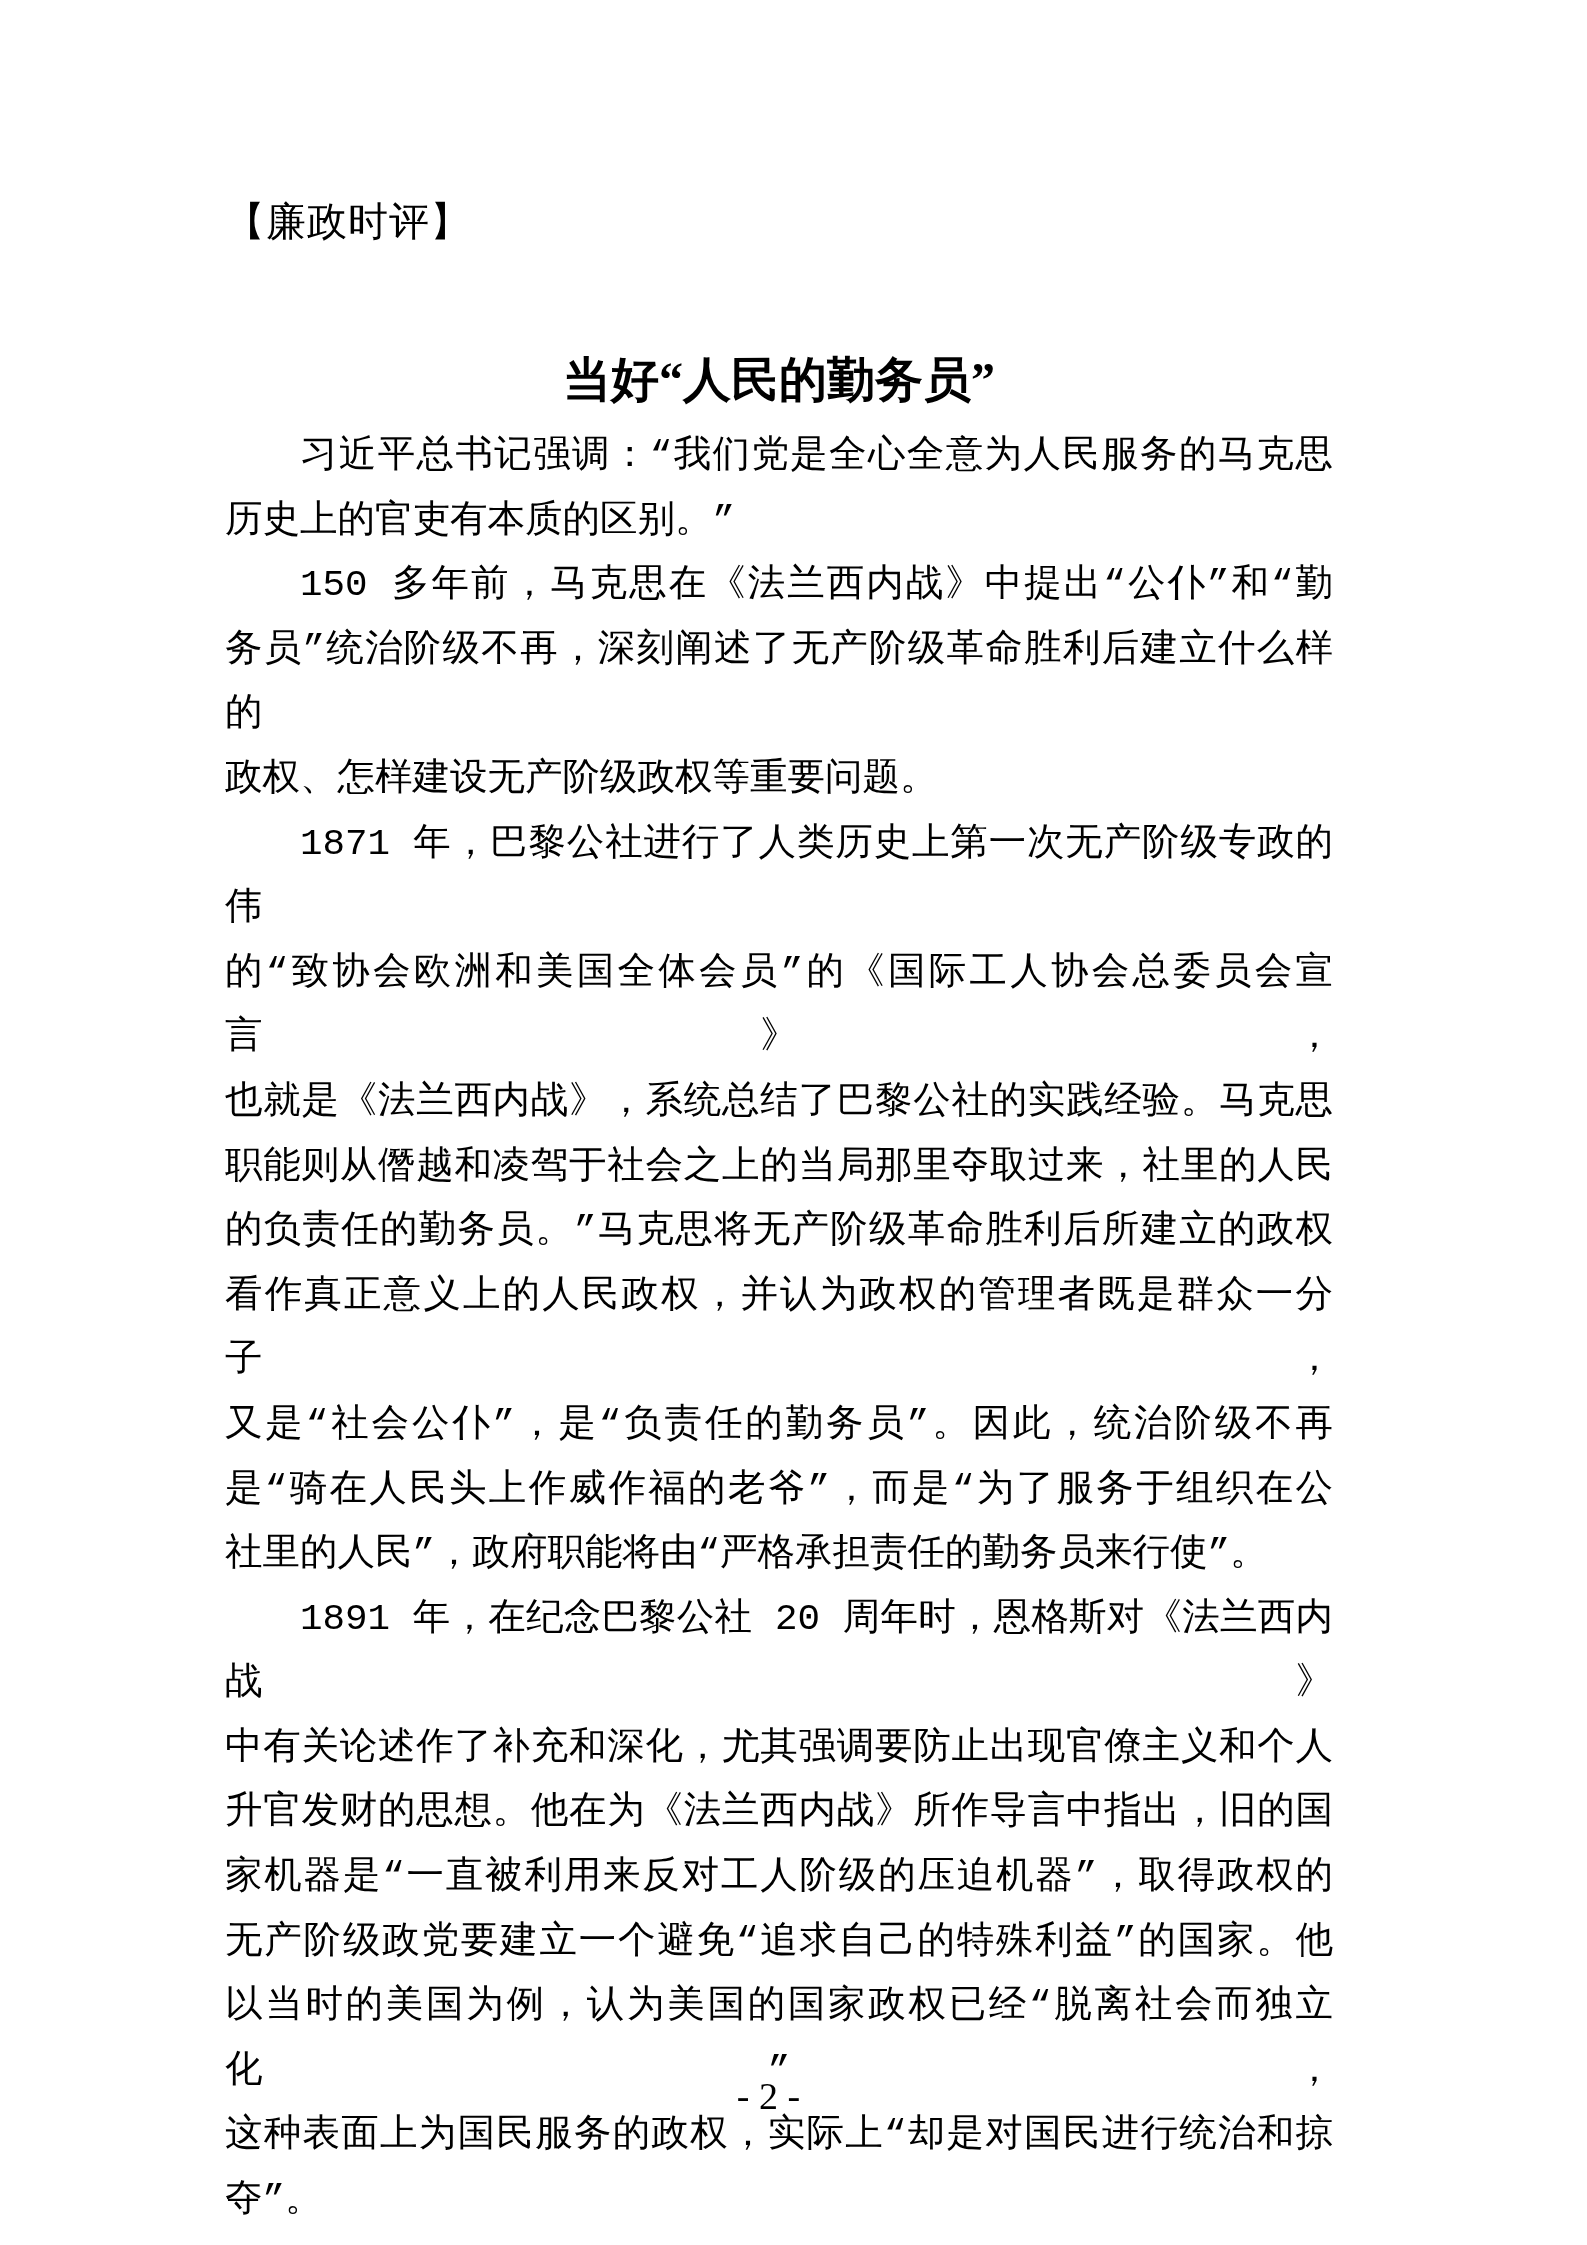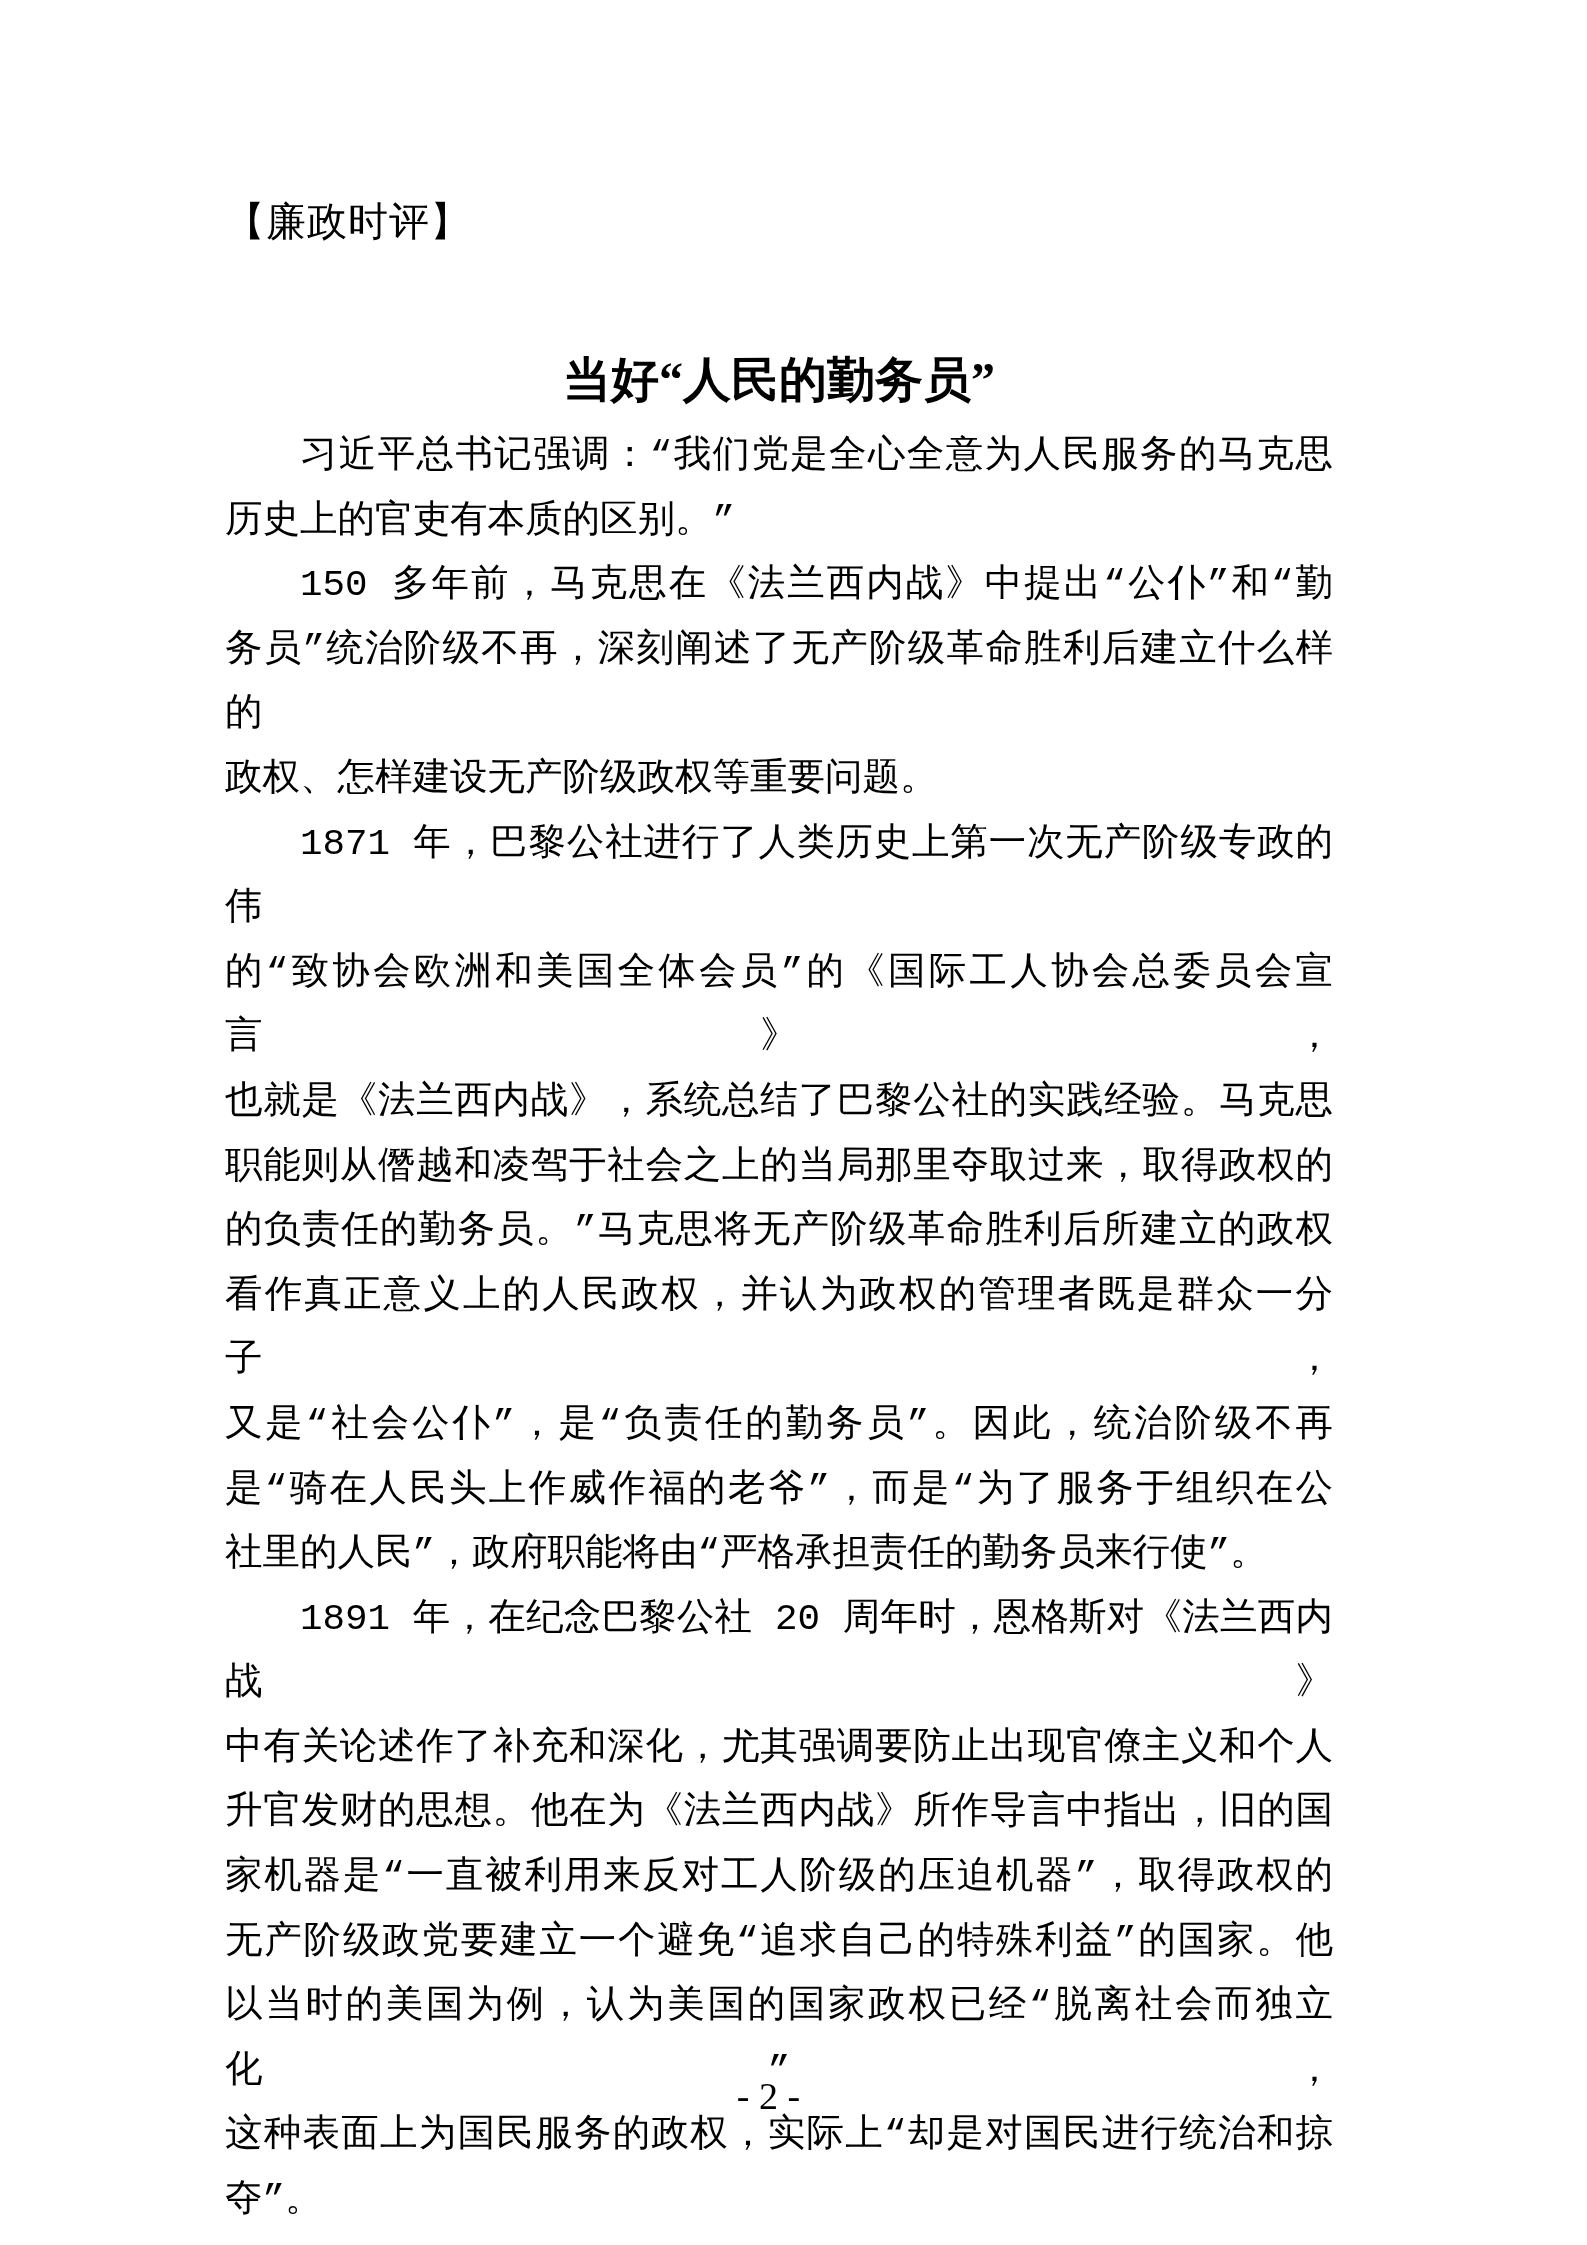--- a/index.html
+++ b/index.html
@@ -81,21 +81,21 @@
       <div>
         <div class="line indent">150 多年前，马克思在《法兰西内战》中提出“公仆”和“勤</div>
         <div class="line">务员”统治阶级不再，深刻阐述了无产阶级革命胜利后建立什么样的</div>
         <div class="line end">政权、怎样建设无产阶级政权等重要问题。</div>
       </div>
 
       <div>
         <div class="line indent">1871 年，巴黎公社进行了人类历史上第一次无产阶级专政的伟</div>
         <div class="line">的“致协会欧洲和美国全体会员”的《国际工人协会总委员会宣言》，</div>
         <div class="line">也就是《法兰西内战》，系统总结了巴黎公社的实践经验。马克思</div>
-        <div class="line">职能则从僭越和凌驾于社会之上的当局那里夺取过来，取得政权的</div>
+        <div class="line">职能则从僭越和凌驾于社会之上的当局那里夺取过来，社里的人民</div>
         <div class="line">的负责任的勤务员。”马克思将无产阶级革命胜利后所建立的政权</div>
         <div class="line">看作真正意义上的人民政权，并认为政权的管理者既是群众一分子，</div>
         <div class="line">又是“社会公仆”，是“负责任的勤务员”。因此，统治阶级不再</div>
         <div class="line">是“骑在人民头上作威作福的老爷”，而是“为了服务于组织在公</div>
         <div class="line end">社里的人民”，政府职能将由“严格承担责任的勤务员来行使”。</div>
       </div>
 
       <div>
         <div class="line indent">1891 年，在纪念巴黎公社 20 周年时，恩格斯对《法兰西内战》</div>
         <div class="line">中有关论述作了补充和深化，尤其强调要防止出现官僚主义和个人</div>

